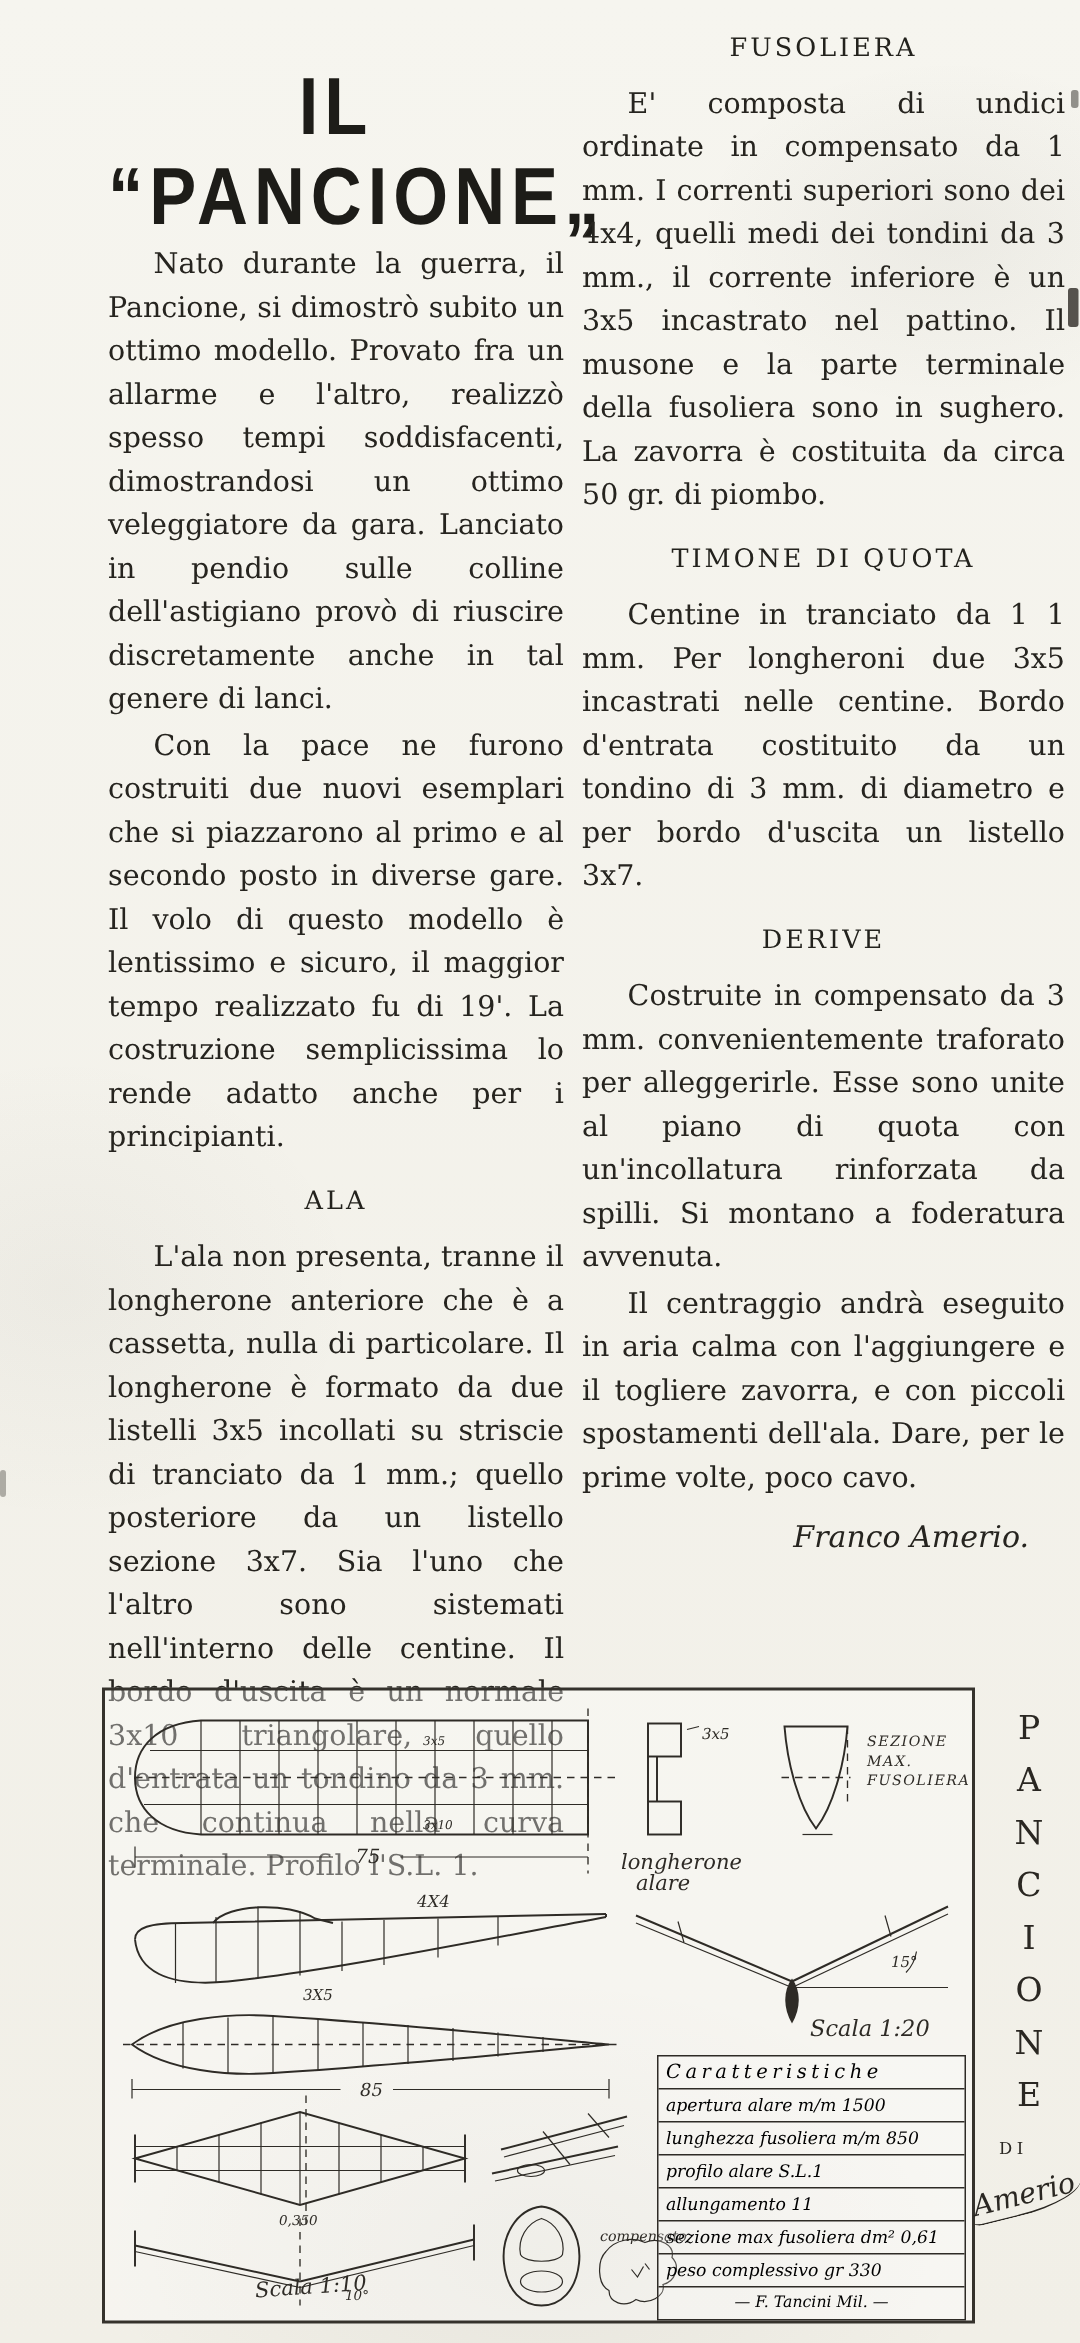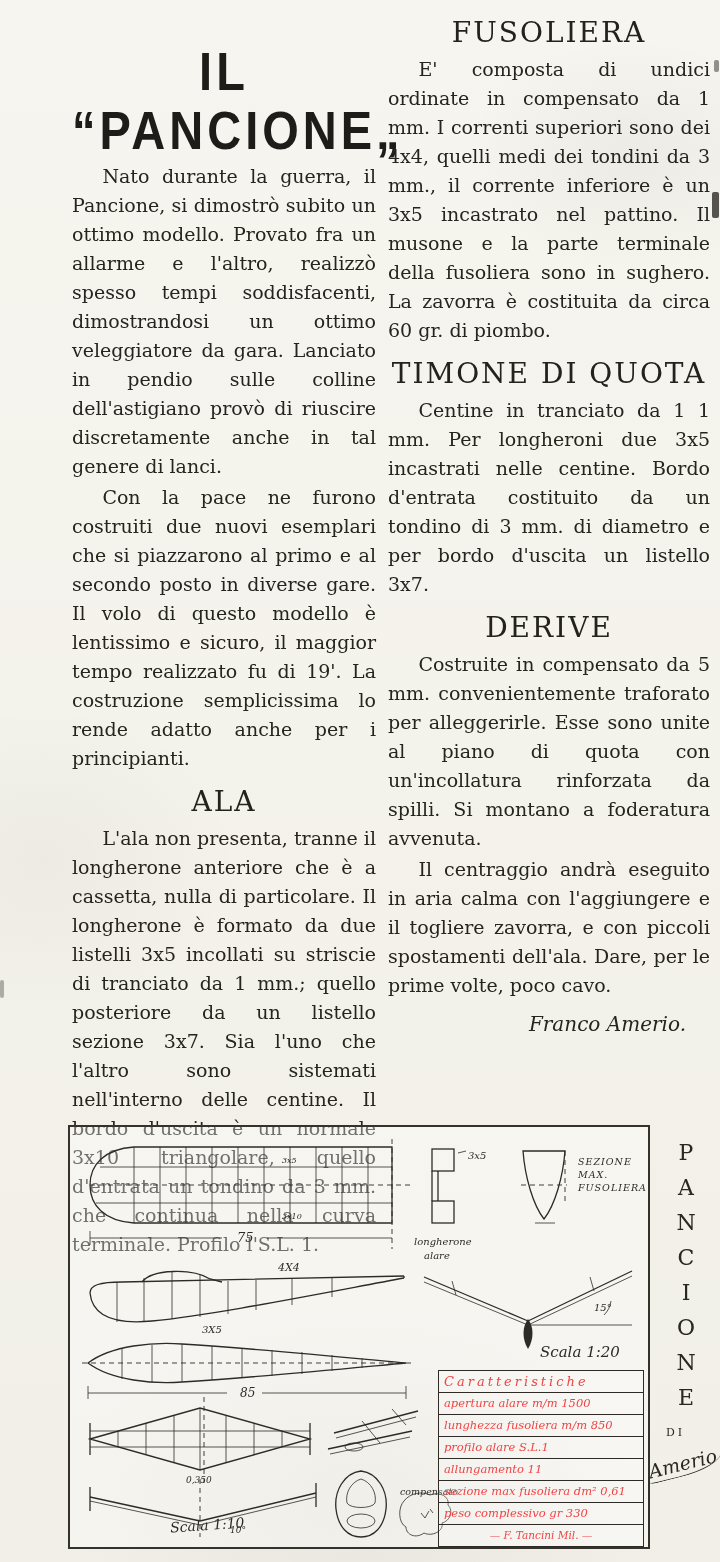--- a/index.html
+++ b/index.html
@@ -13,37 +13,37 @@
     color:#26241f;}
   .col{position:absolute;text-align:justify;font-size:19px;line-height:29px;}
   .col-left{left:72px;top:24px;width:304px;margin-top:17px;}
   .col-right{left:388px;top:18px;width:322px;}
   .title{font-family:"Liberation Sans",sans-serif;font-weight:bold;
     font-size:47px;letter-spacing:4px;text-align:center;line-height:1.1;
     transform:scaleY(1.15);margin:8px 0 10px 0;color:#1d1c18;}
   .subtitle{font-family:"Liberation Sans",sans-serif;font-weight:bold;
     font-size:19px;letter-spacing:1.5px;text-align:center;margin:0 0 14px 0;color:#23221d;}
   p.body{margin:0 0 2px 0;text-indent:1.6em;}
-  h3.sec{font-size:28px;font-weight:normal;letter-spacing:2px;text-align:center;
+  h3.sec{font-size:17px;font-weight:normal;letter-spacing:2px;text-align:center;
     margin:14px 0 8px 0;color:#23221d;}
   .sig{text-align:right;font-style:italic;font-size:20px;margin-top:10px;padding-right:24px;}
   
   .plan{position:absolute;left:68px;top:1125px;width:578px;height:420px;
     border:2px solid #35322c;background:rgba(255,255,255,0.35);}
   .plan svg{position:absolute;overflow:visible;}
   .ln{stroke:#2e2b26;stroke-width:1.3;fill:none;}
   .lnth{stroke:#2e2b26;stroke-width:0.8;fill:none;}
   .dash{stroke:#2e2b26;stroke-width:0.9;fill:none;stroke-dasharray:5 4;}
   .hand{font-family:"DejaVu Serif",serif;font-style:italic;fill:#2e2b26;}
   .handc{font-family:"DejaVu Serif",serif;font-style:italic;color:#2e2b26;}
-  .cap{font-family:"DejaVu Serif",serif;font-style:italic;font-size:10px;color:#2e2b26;line-height:14px;}
+  .cap{font-family:"DejaVu Serif",serif;font-style:italic;font-size:14px;color:#2e2b26;line-height:14px;}
   .capu{font-size:9.5px;letter-spacing:1px;font-style:italic;color:#2e2b26;line-height:13px;}
   .tbl{position:absolute;left:368px;top:243px;width:204px;border:1.6px solid #2e2b26;background:rgba(255,255,255,0.2);}
   .tbl .trow{border-bottom:1.4px solid #2e2b26;height:21px;line-height:21px;
-    font-style:italic;font-size:11.5px;padding:0 5px;white-space:nowrap;overflow:hidden;color:#ef4444;}
+    font-style:italic;font-size:11.5px;padding:0 5px;white-space:nowrap;overflow:hidden;color:#000000;}
   .tbl .thead{letter-spacing:3px;font-size:13px;}
   .tbl .tfoot{border-bottom:none;text-align:center;font-size:10.5px;}
   .mletter{position:absolute;left:674px;width:24px;text-align:center;
     font-size:22px;color:#2a2722;font-family:"DejaVu Serif",serif;}
   .mdi{position:absolute;left:666px;font-size:11px;letter-spacing:3px;color:#2a2722;}
   .msig{position:absolute;left:646px;font-style:italic;font-size:19px;color:#2a2722;
     transform:rotate(-14deg);border-bottom:1px solid #2a2722;padding:0 4px 1px 2px;border-radius:0 0 60% 10%;}
   .speck{position:absolute;background:#2e2b26;border-radius:2px;}
 </style>
 </head>
@@ -52,25 +52,25 @@
 <div class="col col-left">
   <div class="title">IL “PANCIONE„</div>
   <p class="body">Nato durante la guerra, il Pancione, si dimostrò subito un ottimo modello. Provato fra un allarme e l'altro, realizzò spesso tempi soddisfacenti, dimostrandosi un ottimo veleggiatore da gara. Lanciato in pendio sulle colline dell'astigiano provò di riuscire discretamente anche in tal genere di lanci.</p>
   <p class="body">Con la pace ne furono costruiti due nuovi esemplari che si piazzarono al primo e al secondo posto in diverse gare. Il volo di questo modello è lentissimo e sicuro, il maggior tempo realizzato fu di 19'. La costruzione semplicissima lo rende adatto anche per i principianti.</p>
   <h3 class="sec">ALA</h3>
   <p class="body">L'ala non presenta, tranne il longherone anteriore che è a cassetta, nulla di particolare. Il longherone è formato da due listelli 3x5 incollati su striscie di tranciato da 1 mm.; quello posteriore da un listello sezione 3x7. Sia l'uno che l'altro sono sistemati nell'interno delle centine. Il bordo d'uscita è un normale 3x10 triangolare, quello d'entrata un tondino da 3 mm. che continua nella curva terminale. Profilo l'S.L. 1.</p>
 </div>
 
 <div class="col col-right">
   <h3 class="sec" style="margin-top:0">FUSOLIERA</h3>
-  <p class="body">E' composta di undici ordinate in compensato da 1 mm. I correnti superiori sono dei 4x4, quelli medi dei tondini da 3 mm., il corrente inferiore è un 3x5 incastrato nel pattino. Il musone e la parte terminale della fusoliera sono in sughero. La zavorra è costituita da circa 60 gr. di piombo.</p>
+  <p class="body">E' composta di undici ordinate in compensato da 1 mm. I correnti superiori sono dei 4x4, quelli medi dei tondini da 3 mm., il corrente inferiore è un 3x5 incastrato nel pattino. Il musone e la parte terminale della fusoliera sono in sughero. La zavorra è costituita da circa 50 gr. di piombo.</p>
   <h3 class="sec">TIMONE DI QUOTA</h3>
   <p class="body">Centine in tranciato da 1 1 mm. Per longheroni due 3x5 incastrati nelle centine. Bordo d'entrata costituito da un tondino di 3 mm. di diametro e per bordo d'uscita un listello 3x7.</p>
   <h3 class="sec">DERIVE</h3>
-  <p class="body">Costruite in compensato da 5 mm. convenientemente traforato per alleggerirle. Esse sono unite al piano di quota con un'incollatura rinforzata da spilli. Si montano a foderatura avvenuta.</p>
+  <p class="body">Costruite in compensato da 3 mm. convenientemente traforato per alleggerirle. Esse sono unite al piano di quota con un'incollatura rinforzata da spilli. Si montano a foderatura avvenuta.</p>
   <p class="body">Il centraggio andrà eseguito in aria calma con l'aggiungere e il togliere zavorra, e con piccoli spostamenti dell'ala. Dare, per le prime volte, poco cavo.</p>
   <div class="sig">Franco Amerio.</div>
 </div>
 
 <div class="plan">
 
   <svg style="left:12px;top:10px" width="332" height="118" viewBox="0 0 332 118">
     <path class="ln" d="M52,10 L310,10 L310,86 L52,86 C22,84 8,68 8,48 C8,28 22,12 52,10 Z"></path>
     <g class="lnth">
       <line x1="52" y1="10" x2="52" y2="86"></line>

